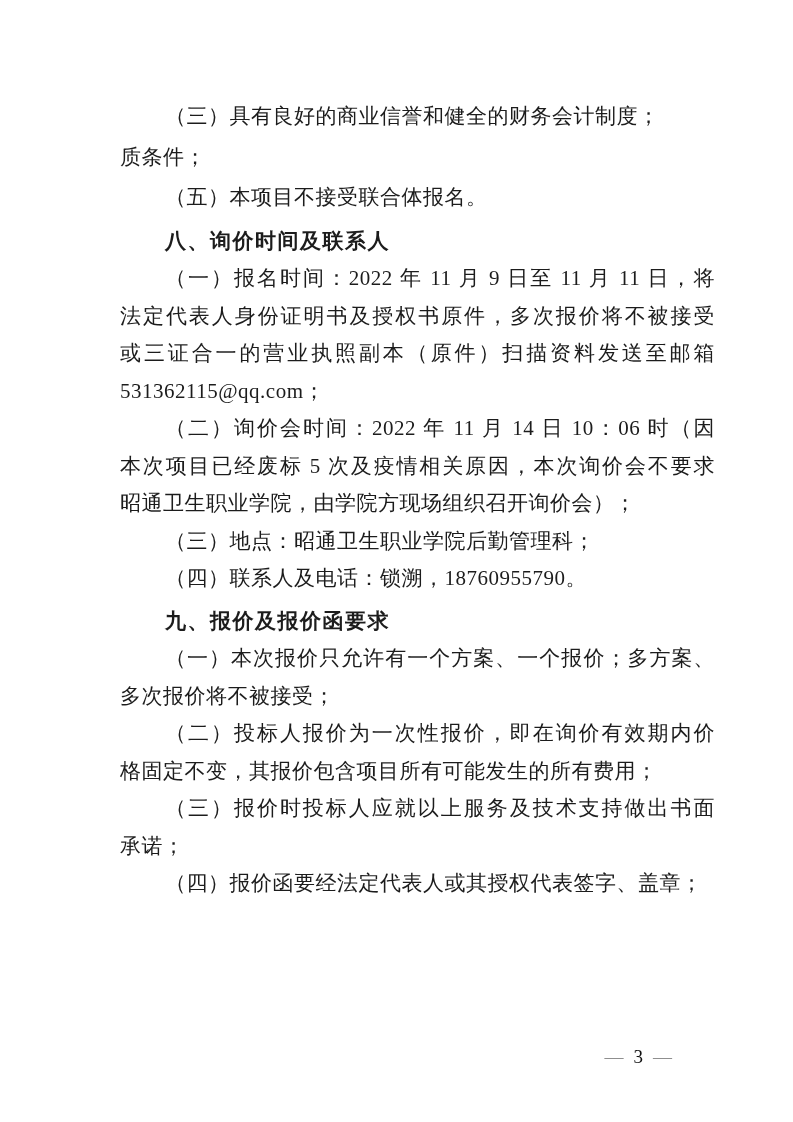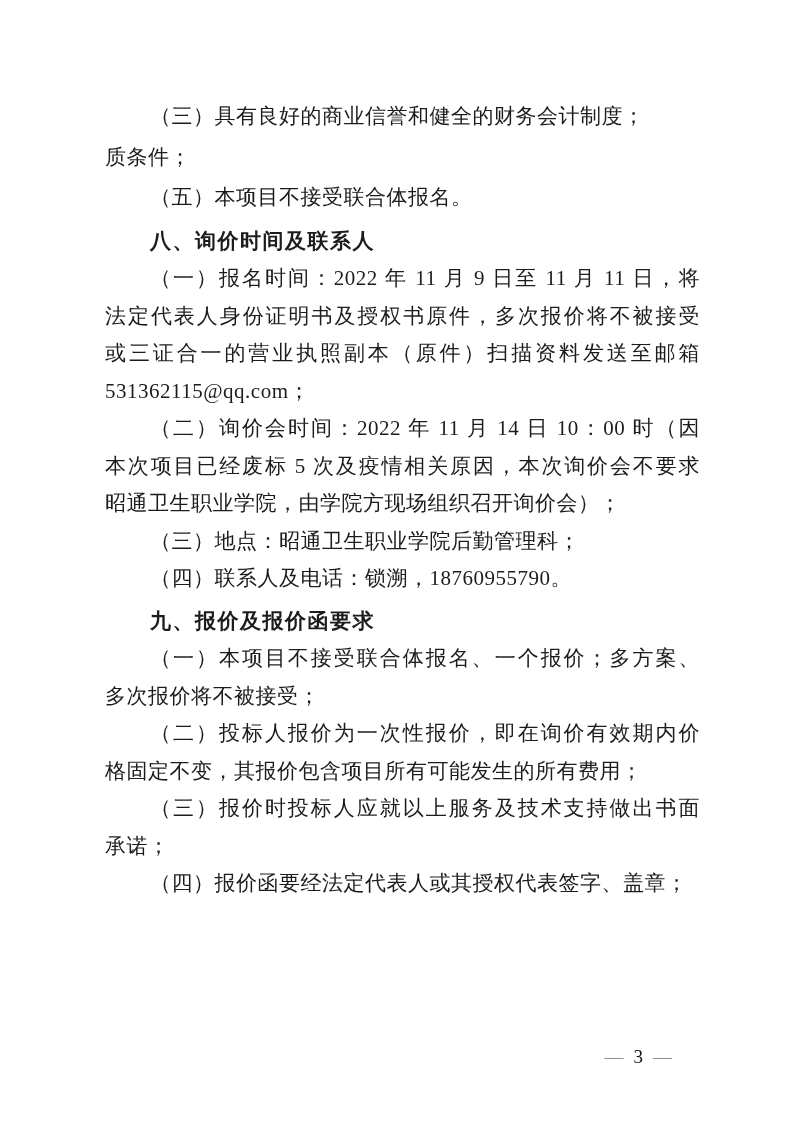--- a/index.html
+++ b/index.html
@@ -12,21 +12,21 @@
     width: 793px;
     height: 1122px;
     margin: 0 auto;
     background: #ffffff;
     overflow: hidden;
     font-family: "Liberation Serif", serif;
     color: #1c1c1c;
   }
   .content {
     position: absolute;
-    left: 105px;
+    left: 120px;
     top: 96px;
     width: 595px;
   }
   .ln {
     height: 37.5px;
     line-height: 37.5px;
     font-size: 21px;
     white-space: nowrap;
     letter-spacing: 0.5px;
   }
@@ -74,27 +74,27 @@
 <div class="page">
   <div class="content">
     <div class="ln tall ind">（三）具有良好的商业信誉和健全的财务会计制度；</div>
     <div class="ln tall">质条件；</div>
     <div class="ln tall ind">（五）本项目不接受联合体报名。</div>
     <div class="ln ind hd">八、询价时间及联系人</div>
     <div class="ln ind jfy">（一）报名时间：2022 年 11 月 9 日至 11 月 11 日，将</div>
     <div class="ln jfy">法定代表人身份证明书及授权书原件，多次报价将不被接受</div>
     <div class="ln jfy">或三证合一的营业执照副本（原件）扫描资料发送至邮箱</div>
     <div class="ln">531362115@qq.com；</div>
-    <div class="ln ind jfy">（二）询价会时间：2022 年 11 月 14 日 10：00 时（因</div>
+    <div class="ln ind jfy">（二）询价会时间：2022 年 11 月 14 日 10：06 时（因</div>
     <div class="ln jfy">本次项目已经废标 5 次及疫情相关原因，本次询价会不要求</div>
     <div class="ln">昭通卫生职业学院，由学院方现场组织召开询价会）；</div>
     <div class="ln ind">（三）地点：昭通卫生职业学院后勤管理科；</div>
     <div class="ln ind">（四）联系人及电话：锁溯，18760955790。</div>
     <div class="ln ind hd">九、报价及报价函要求</div>
-    <div class="ln ind jfy">（一）本项目不接受联合体报名、一个报价；多方案、</div>
+    <div class="ln ind jfy">（一）本次报价只允许有一个方案、一个报价；多方案、</div>
     <div class="ln">多次报价将不被接受；</div>
     <div class="ln ind jfy">（二）投标人报价为一次性报价，即在询价有效期内价</div>
     <div class="ln">格固定不变，其报价包含项目所有可能发生的所有费用；</div>
     <div class="ln ind jfy">（三）报价时投标人应就以上服务及技术支持做出书面</div>
     <div class="ln">承诺；</div>
     <div class="ln ind">（四）报价函要经法定代表人或其授权代表签字、盖章；</div>
   </div>
 
   <div class="footer">
     <span class="dash">—</span><span class="num">3</span><span class="dash">—</span>

